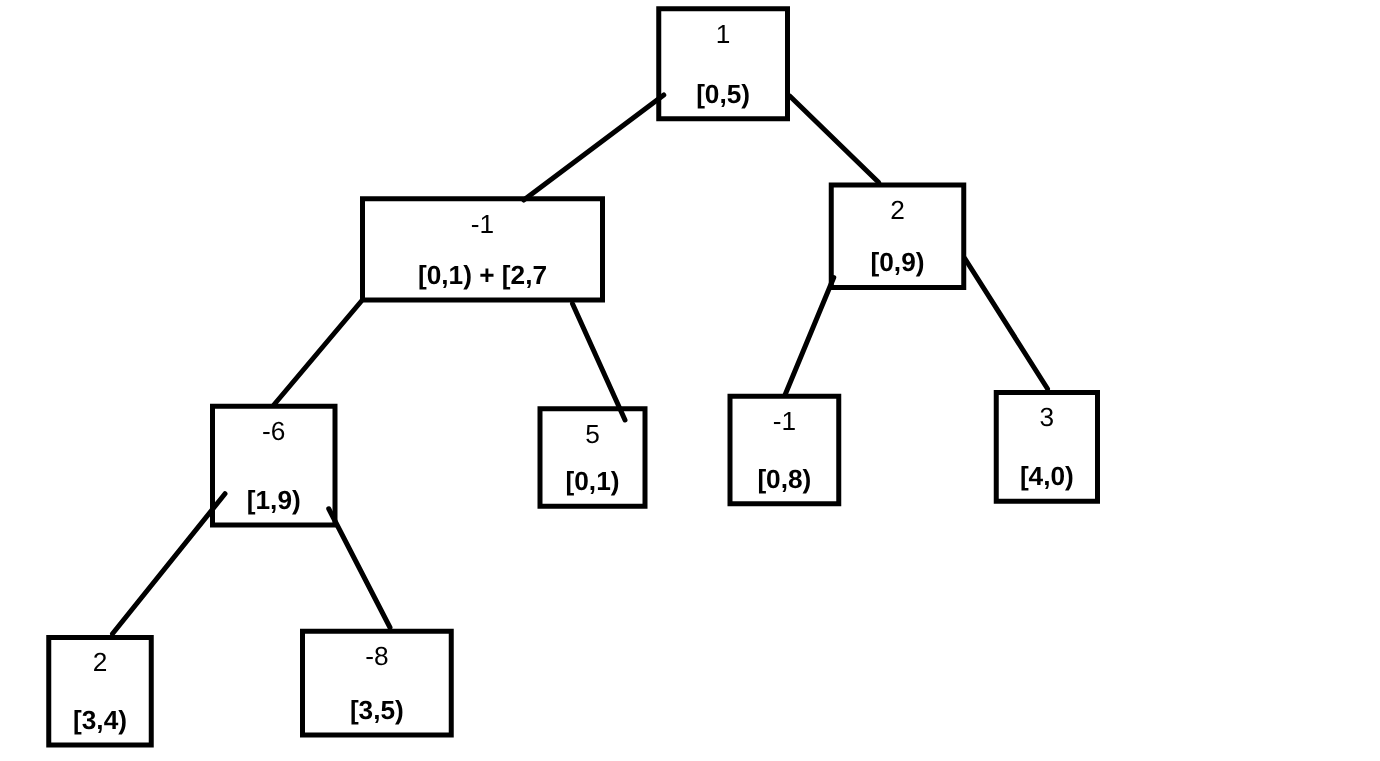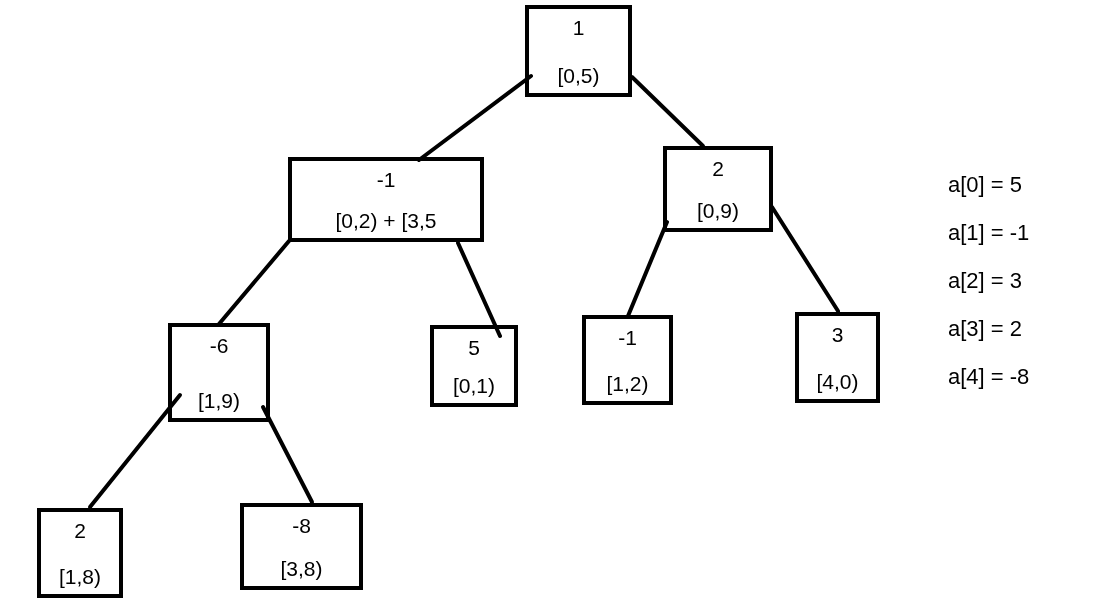--- a/index.html
+++ b/index.html
@@ -25,21 +25,21 @@
     background:#fff;
     display:flex;
     flex-direction:column;
     justify-content:space-between;
     align-items:center;
     padding:8px 4px 6px 4px;
     font-size:21px;
     line-height:22px;
     white-space:nowrap;
   }
-  .node .rng{white-space:nowrap;}
+  .node .rng{white-space:nowrap;font-weight:bold;}
   .array-list{
     position:absolute;
     left:948px;top:172px;
     z-index:1;
     font-size:22px;
   }
   .array-line{
     height:26px;
     margin-bottom:22px;
     white-space:pre;
@@ -61,59 +61,52 @@
     <line x1="263" y1="407" x2="312" y2="502"></line>
   </svg>
 
   <div class="node" style="left:525px;top:5px;width:107px;height:92px">
     <span class="val">1</span>
     <span class="rng">[0,5)</span>
   </div>
 
   <div class="node" style="left:288px;top:157px;width:196px;height:85px">
     <span class="val">-1</span>
-    <span class="rng">[0,2) + [3,5</span>
+    <span class="rng">[0,1) + [2,7</span>
   </div>
 
   <div class="node" style="left:663px;top:146px;width:110px;height:86px">
     <span class="val">2</span>
     <span class="rng">[0,9)</span>
   </div>
 
   <div class="node" style="left:168px;top:323px;width:102px;height:99px">
     <span class="val">-6</span>
     <span class="rng">[1,9)</span>
   </div>
 
   <div class="node" style="left:430px;top:325px;width:88px;height:82px">
     <span class="val">5</span>
     <span class="rng">[0,1)</span>
   </div>
 
   <div class="node" style="left:582px;top:315px;width:91px;height:90px">
     <span class="val">-1</span>
-    <span class="rng">[1,2)</span>
+    <span class="rng">[0,8)</span>
   </div>
 
   <div class="node" style="left:795px;top:312px;width:85px;height:91px">
     <span class="val">3</span>
     <span class="rng">[4,0)</span>
   </div>
 
   <div class="node" style="left:37px;top:508px;width:86px;height:90px">
     <span class="val">2</span>
-    <span class="rng">[1,8)</span>
+    <span class="rng">[3,4)</span>
   </div>
 
   <div class="node" style="left:240px;top:503px;width:123px;height:87px">
     <span class="val">-8</span>
-    <span class="rng">[3,8)</span>
+    <span class="rng">[3,5)</span>
   </div>
 
-  <div class="array-list">
-    <div class="array-line">a[0] = 5</div>
-    <div class="array-line">a[1] = -1</div>
-    <div class="array-line">a[2] = 3</div>
-    <div class="array-line">a[3] = 2</div>
-    <div class="array-line">a[4] = -8</div>
-  </div>
 
 </div>
 
 </body></html>

